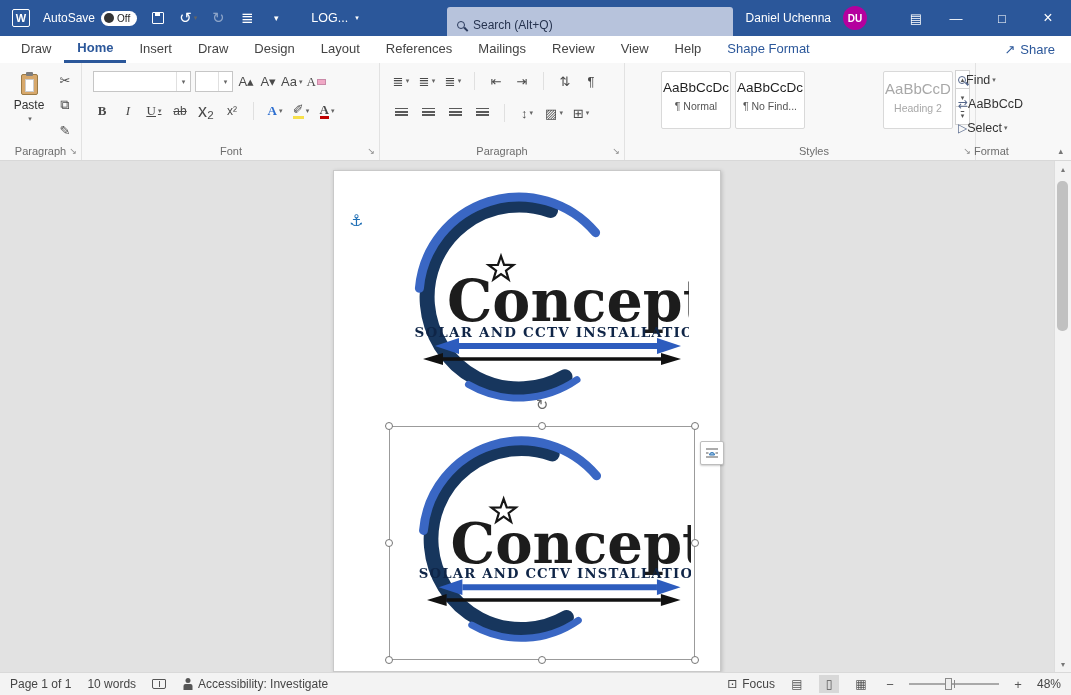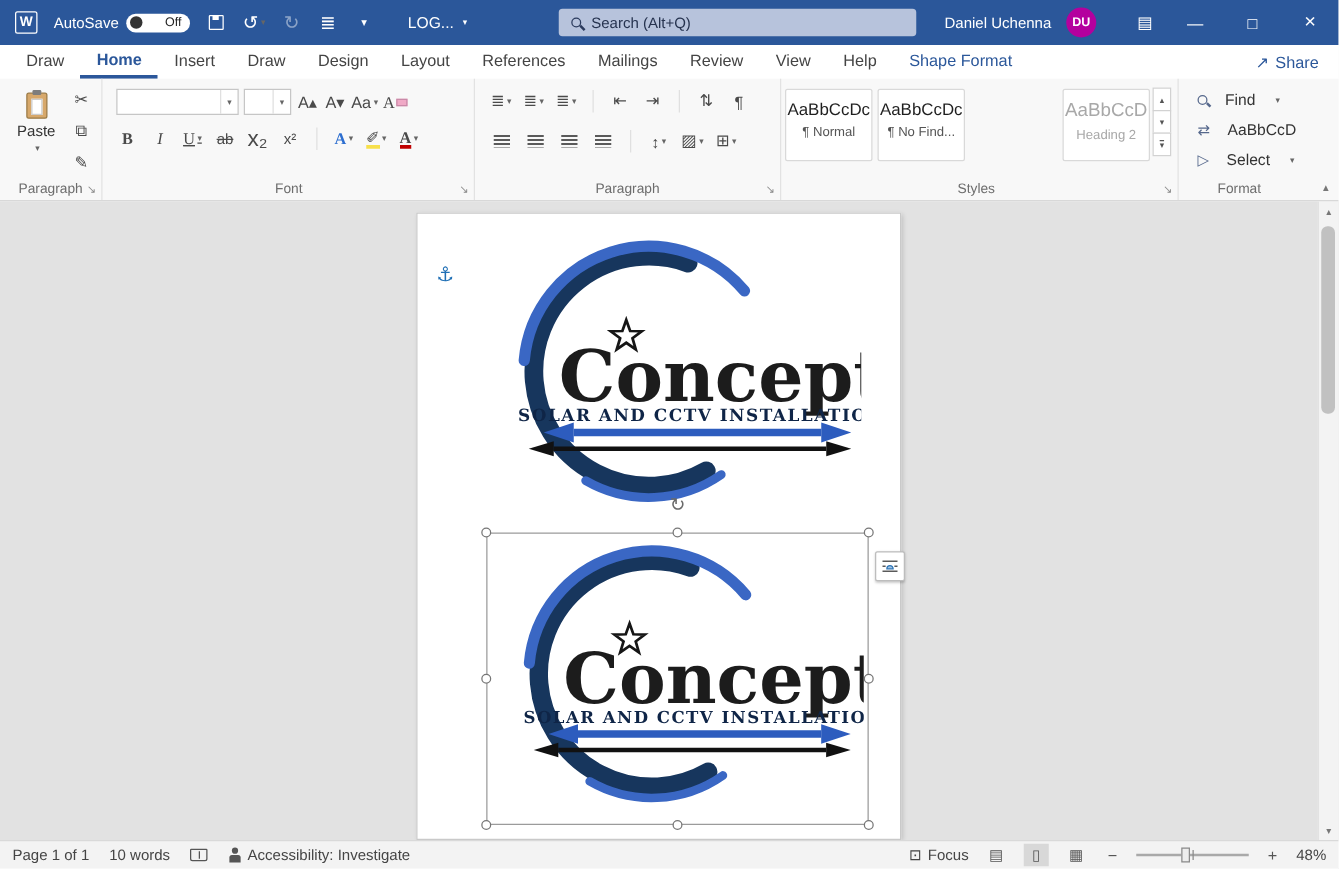--- a/index.html
+++ b/index.html
@@ -5,36 +5,36 @@
   *{box-sizing:border-box;margin:0;padding:0}
   html,body{width:1071px;height:695px;overflow:hidden}
   body{font-family:"Liberation Sans","DejaVu Sans",sans-serif;background:#fff}
   .app{position:relative;width:1071px;height:695px;overflow:hidden;background:#fff}
 
   
   .tb{position:absolute;left:0;right:0;top:0;height:36px;background:#2b579a;color:#fff;font-size:12px}
   .tb-left{position:absolute;left:0;top:0;height:36px;display:flex;align-items:center;gap:13px;padding-left:12px}
   .applogo{width:18px;height:18px;border:1.5px solid #fff;border-radius:2px;display:flex;align-items:center;justify-content:center;font-size:11px;font-weight:bold}
   .autosave{display:flex;align-items:center;gap:6px}
-  .as-pill{display:flex;align-items:center;gap:18px;background:#fff;color:#222;border-radius:9px;height:15px;padding:0 7px 0 3px;font-size:10px}
+  .as-pill{display:flex;align-items:center;gap:3px;background:#fff;color:#222;border-radius:9px;height:15px;padding:0 7px 0 3px;font-size:10px}
   .as-knob{width:10px;height:10px;border-radius:50%;background:#333}
   .tbi{display:inline-flex;align-items:center;justify-content:center;min-width:16px;height:22px;font-size:15px;cursor:default}
   .tbi .dd{font-size:7px;margin-left:2px}
   .dim{opacity:.45}
   .floppy{width:12px;height:12px;border:1.5px solid #fff;border-radius:1px;position:relative;display:inline-block}
   .floppy::before{content:"";position:absolute;top:-1px;left:2px;width:5px;height:4px;background:#fff}
   .doctitle{display:flex;align-items:center;gap:5px;font-size:12.5px;margin-left:14px}
-  .searchbox{position:absolute;left:447px;top:7px;width:286px;height:22px;background:#b7c3dc;border-radius:3px;display:flex;align-items:center;gap:8px;padding:4px 10px;color:#1e2a44}
+  .searchbox{position:absolute;left:447px;top:7px;width:286px;height:22px;background:#b7c3dc;border-radius:3px;display:flex;align-items:center;gap:8px;padding:18px 10px;color:#1e2a44}
   .mag{width:8px;height:8px;border:1.5px solid #2a3a5c;border-radius:50%;position:relative;display:inline-block;flex:none}
   .mag::after{content:"";position:absolute;width:1.5px;height:5px;background:#2a3a5c;transform:rotate(-45deg);right:-2px;bottom:-4px}
   .searchbox input{flex:1;background:transparent;border:0;outline:0;font-size:12px;color:#1e2a44;font-family:inherit}
   .searchbox input::placeholder{color:#26334f;opacity:1}
   .tb-right{position:absolute;right:0;top:0;height:36px;display:flex;align-items:center}
   .uname{font-size:12px;margin-right:12px}
-  .avatar{width:24px;height:24px;border-radius:50%;background:#b4009e;color:#fff;display:flex;align-items:center;justify-content:center;font-size:10px;font-weight:bold;margin-right:22px}
+  .avatar{width:24px;height:24px;border-radius:50%;background:#b4009e;color:#fff;display:flex;align-items:center;justify-content:center;font-size:10px;font-weight:bold;margin-right:32px}
   .tb-ic{width:34px;height:36px;display:flex;align-items:center;justify-content:center;font-size:13px}
   .winbtn{width:46px;height:36px;display:flex;align-items:center;justify-content:center;font-size:13px}
 
   
   .tabs{position:absolute;left:0;right:0;top:36px;height:27px;background:#fff;display:flex;align-items:center;padding-left:8px;font-size:13px;color:#444}
   .tab{padding:0 13px;height:27px;line-height:26px;white-space:nowrap}
   .tab.active{color:#2b579a;font-weight:bold;border-bottom:3px solid #2b579a;line-height:23px}
   .tab.contextual{color:#2b579a}
   .share{margin-left:auto;margin-right:16px;display:flex;align-items:center;gap:5px;color:#2b579a;font-size:13px}
 
@@ -77,21 +77,21 @@
   .card{position:absolute;top:8px;width:70px;height:58px;background:#fff;border:1px solid #d9d9d9;border-radius:2px;text-align:center;overflow:hidden}
   .card .prev{font-size:13.5px;color:#1f1f1f;margin-top:8px;white-space:nowrap}
   .card .sname{font-size:10.5px;color:#555;margin-top:5px;white-space:nowrap}
   .card.gray .prev{color:#a8a8a8;font-size:15px}
   .card.gray .sname{color:#a8a8a8}
   .scol{position:absolute;left:302px;top:8px;display:flex;flex-direction:column}
   .scol span{width:15px;height:19px;background:#fff;border:1px solid #d2d2d2;display:flex;align-items:center;justify-content:center;font-size:7px;color:#555;margin-top:-1px}
   .scol .more{text-decoration:overline}
 
   
-  .erow{position:absolute;left:10px;display:flex;align-items:center;gap:14px;font-size:12.5px;color:#333}
+  .erow{position:absolute;left:10px;display:flex;align-items:center;gap:0;font-size:12.5px;color:#333}
   .magd{width:8px;height:8px;border:1.5px solid #56688c;border-radius:50%;position:relative;display:inline-block}
   .magd::after{content:"";position:absolute;width:1.5px;height:4px;background:#56688c;transform:rotate(-45deg);right:-2px;bottom:-3px}
   .blueic{color:#56688c;font-size:12px}
   .collapse{position:absolute;right:8px;bottom:4px;font-size:9px;color:#777}
 
   
   .doc{position:absolute;left:0;right:0;top:161px;bottom:23px;background:#e2e2e2;overflow:hidden}
   .page{position:absolute;left:333px;top:9px;width:388px;height:502px;background:#fff;border:1px solid #c9c9c9;box-shadow:1px 1px 4px rgba(0,0,0,.18)}
   .anchor{position:absolute;left:15px;top:42px;font-size:16px;color:#1f6fb5;line-height:1}
   .logo-svg{position:absolute}
@@ -305,21 +305,21 @@
           </span>
         <span class="ib">
             <span>⊞</span>
             <span class="dd">▾</span>
           </span>
       </div>
       <div class="glabel">Paragraph</div>
       <span class="launcher">↘</span>
     </div>
 
-    <div class="group" style="left:620px;width:323px">
+    <div class="group" style="left:653px;width:323px">
       <div class="card" style="left:8px">
         <div class="prev">AaBbCcDc</div>
         <div class="sname">¶ Normal</div>
       </div>
       <div class="card" style="left:82px">
         <div class="prev">AaBbCcDc</div>
         <div class="sname">¶ No Find...</div>
       </div>
       <div class="card gray" style="left:230px">
         <div class="prev">AaBbCcD</div>

